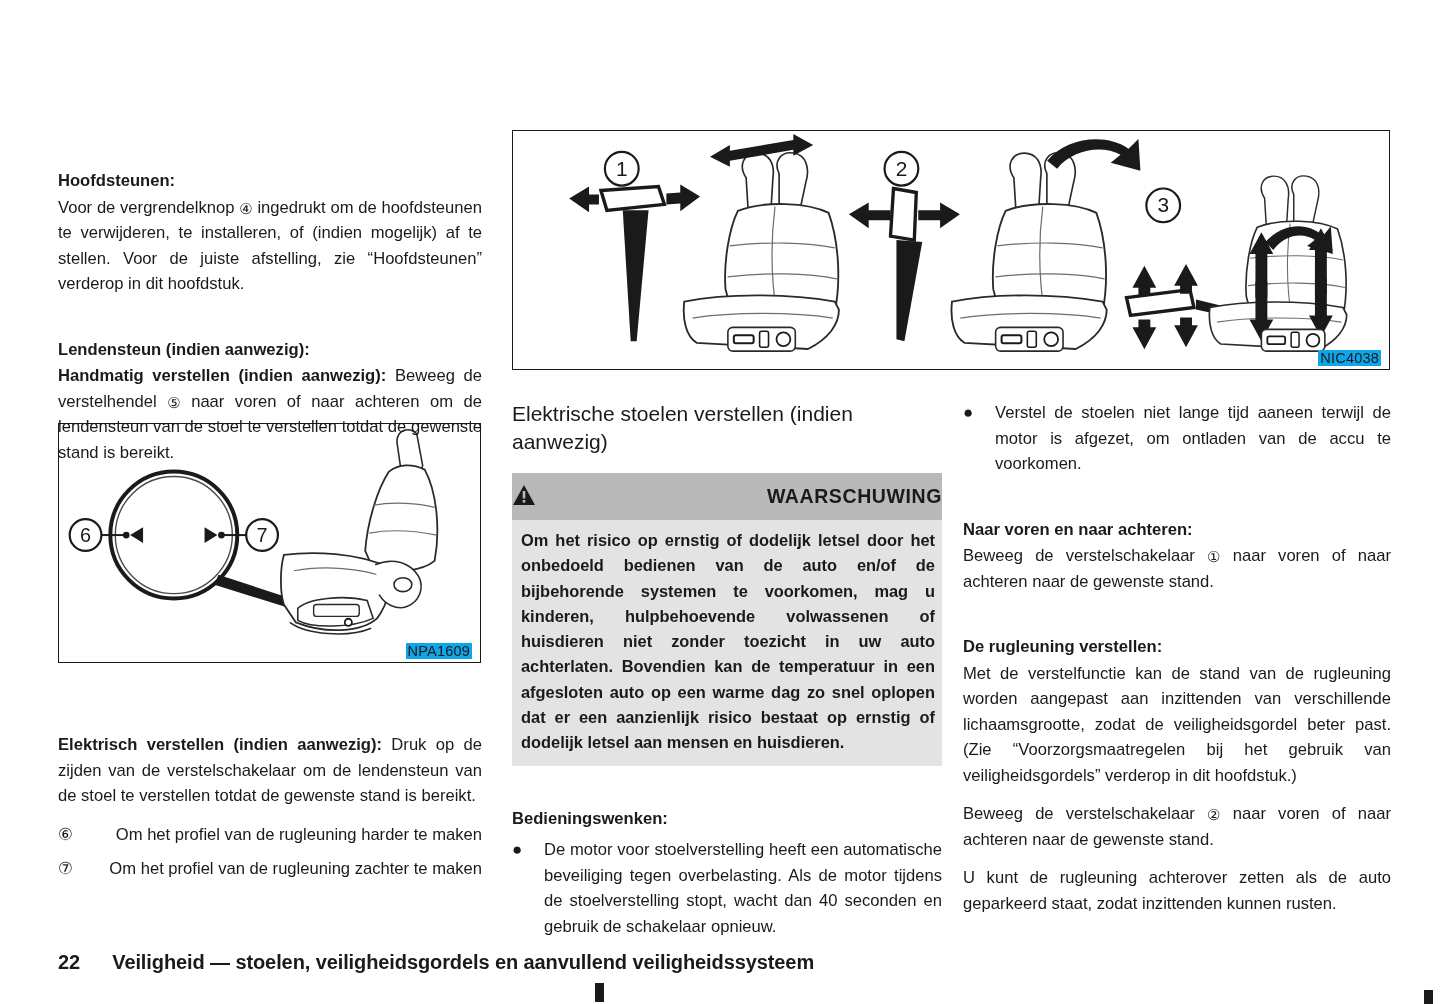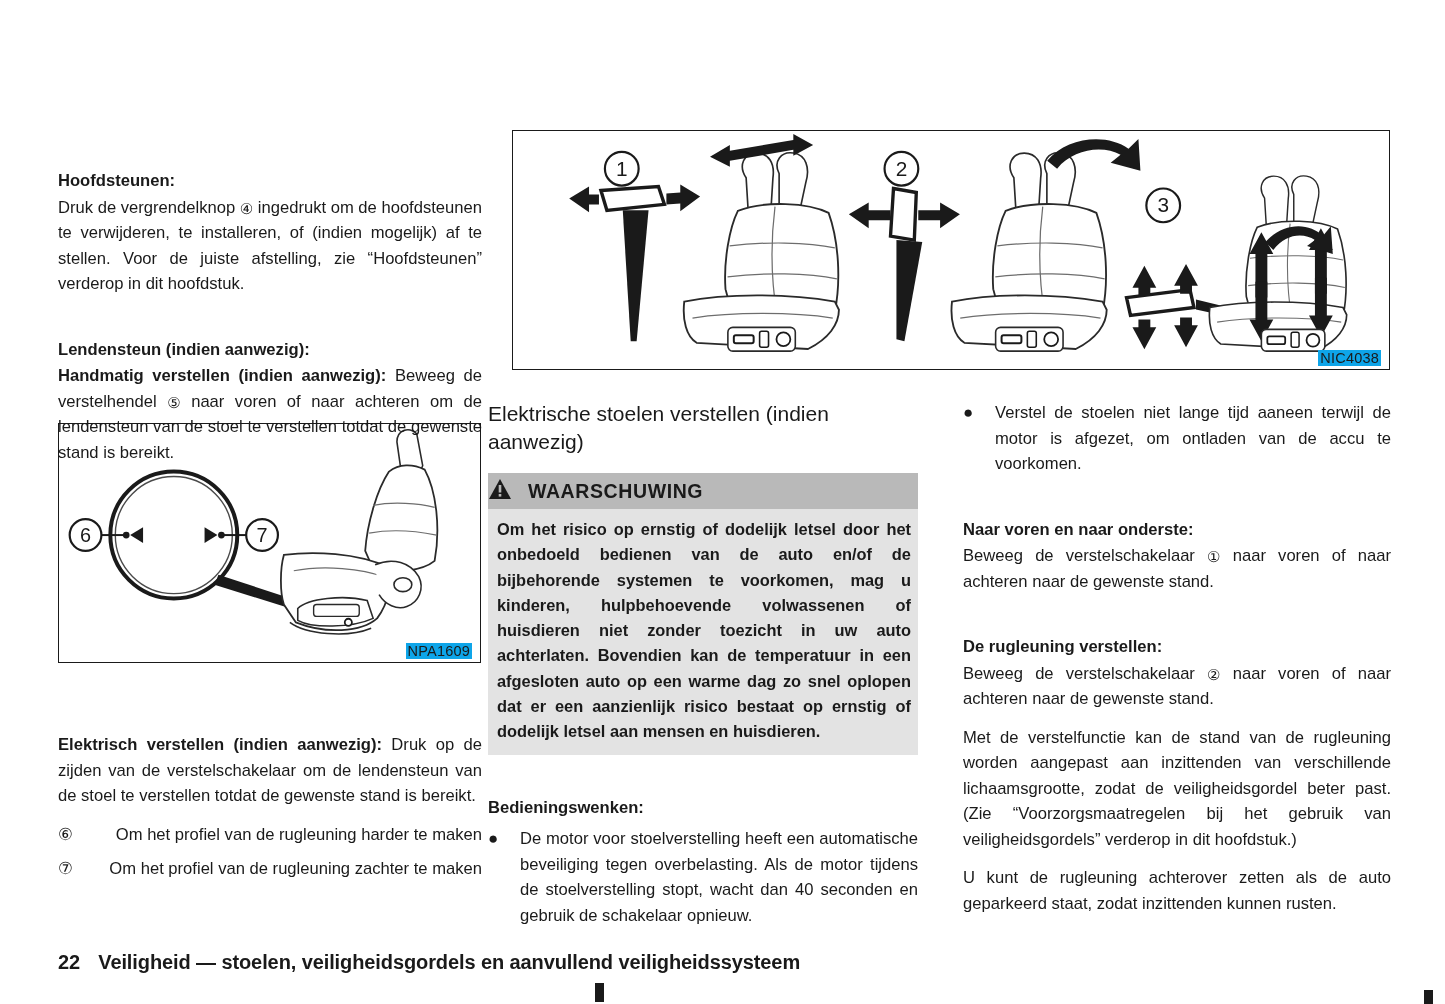--- a/index.html
+++ b/index.html
@@ -9,21 +9,21 @@
     background: #ffffff;
     font-family: "Liberation Sans", sans-serif;
     color: #1a1a1a;
     overflow: hidden;
   }
   .page { position: relative; width: 1445px; height: 1004px; }
 
   
   .col { position: absolute; top: 128px; }
   #col-left  { left: 58px;  width: 424px; }
-  #col-mid   { left: 488px; width: 430px; }
+  #col-mid   { left: 512px; width: 430px; }
   #col-right { left: 963px; width: 428px; }
 
   p, li { font-size: 16.6px; line-height: 25.5px; }
   .body-text {
     text-align: justify;
     text-justify: inter-word;
     margin-bottom: 13px;
     hyphens: manual;
   }
   .h-run { font-weight: bold; }
@@ -104,24 +104,24 @@
   }
   .fig-svg { display: block; width: 100%; height: 100%; }
 
   
   .warning-box {
     background: #e3e3e3;
     margin-bottom: 22px;
   }
   .warning-head {
     background: #b9b9b9;
-    height: 36px;
+    height: 47px;
     display: flex;
     align-items: center;
-    justify-content: flex-start;
+    justify-content: space-between;
     gap: 16px;
   }
   .warning-head .wtitle {
     font-size: 19.5px;
     font-weight: bold;
     letter-spacing: 0.6px;
   }
   .warning-body {
     padding: 8px 7px 10px 9px;
     font-size: 16.4px;
@@ -131,21 +131,21 @@
     text-justify: inter-word;
   }
 
   
   .footer {
     position: absolute;
     left: 58px;
     bottom: 30px;
     display: flex;
     align-items: baseline;
-    gap: 18px;
+    gap: 32px;
   }
   .footer .pagenum { font-size: 20px; font-weight: bold; }
   .footer .ftitle { font-size: 20px; font-weight: bold; letter-spacing: -0.1px; }
   .crop-mark {
     position: absolute;
     width: 9px;
     height: 19px;
     background: #1a1a1a;
   }
   #crop-center { left: 595px; top: 983px; }
@@ -314,21 +314,21 @@
         <rect x="256" y="182" width="46" height="12" rx="3" fill="#fff" stroke="#2a2a2a" stroke-width="1.4"></rect>
         <circle cx="291" cy="200" r="3.6" fill="#fff" stroke="#1a1a1a" stroke-width="1.8"></circle>
         <path d="M232 200 C248 212 290 216 314 206" fill="none" stroke="#2a2a2a" stroke-width="1.6"></path>
       </g>
     </svg>
     <div class="fig-code">NPA1609</div>
   </div>
 
   <div class="col" id="col-left">
     <div class="subhead">Hoofdsteunen:</div>
-    <p class="body-text"><span>Druk de vergrendelknop </span><span class="cnum">④</span><span> ingedrukt om de hoofdsteunen te verwijderen, te installeren, of (indien mogelijk) af te stellen. Voor de juiste afstelling, zie “Hoofdsteunen” verderop in dit hoofdstuk.</span></p>
+    <p class="body-text"><span>Voor de vergrendelknop </span><span class="cnum">④</span><span> ingedrukt om de hoofdsteunen te verwijderen, te installeren, of (indien mogelijk) af te stellen. Voor de juiste afstelling, zie “Hoofdsteunen” verderop in dit hoofdstuk.</span></p>
 
     <div class="subhead">Lendensteun (indien aanwezig):</div>
 
     <p class="body-text"><span class="h-run">Handmatig verstellen (indien aanwezig):</span><span> Beweeg de verstelhendel </span><span class="cnum">⑤</span><span> naar voren of naar achteren om de lendensteun van de stoel te verstellen totdat de gewenste stand is bereikt.</span></p>
 
     <div style="height:254px"></div>
 
     <p class="body-text"><span class="h-run">Elektrisch verstellen (indien aanwezig):</span><span> Druk op de zijden van de verstelschakelaar om de lendensteun van de stoel te verstellen totdat de gewenste stand is bereikt.</span></p>
 
     <div class="legend-item">
@@ -370,27 +370,27 @@
 
   <div class="col" id="col-right">
 
     <div style="height:272px"></div>
 
     <div class="bullet-item">
       <span class="dot">●</span>
       <span class="btext">Verstel de stoelen niet lange tijd aaneen terwijl de motor is afgezet, om ontladen van de accu te voorkomen.</span>
     </div>
 
-    <div class="subhead">Naar voren en naar onderste:</div>
+    <div class="subhead">Naar voren en naar achteren:</div>
     <p class="body-text"><span>Beweeg de verstelschakelaar </span><span class="cnum">①</span><span> naar voren of naar achteren naar de gewenste stand.</span></p>
 
     <div class="subhead">De rugleuning verstellen:</div>
+    <p class="body-text">Met de verstelfunctie kan de stand van de rugleuning worden aangepast aan inzittenden van verschillende lichaamsgrootte, zodat de veiligheidsgordel beter past. (Zie “Voorzorgsmaatregelen bij het gebruik van veiligheidsgordels” verderop in dit hoofdstuk.)</p>
+
     <p class="body-text"><span>Beweeg de verstelschakelaar </span><span class="cnum">②</span><span> naar voren of naar achteren naar de gewenste stand.</span></p>
-
-    <p class="body-text">Met de verstelfunctie kan de stand van de rugleuning worden aangepast aan inzittenden van verschillende lichaamsgrootte, zodat de veiligheidsgordel beter past. (Zie “Voorzorgsmaatregelen bij het gebruik van veiligheidsgordels” verderop in dit hoofdstuk.)</p>
     <p class="body-text">U kunt de rugleuning achterover zetten als de auto geparkeerd staat, zodat inzittenden kunnen rusten.</p>
   </div>
 
   <div class="footer">
     <span class="pagenum">22</span>
     <span class="ftitle">Veiligheid — stoelen, veiligheidsgordels en aanvullend veiligheidssysteem</span>
   </div>
   <div class="crop-mark" id="crop-center"></div>
   <div class="crop-mark" id="crop-right"></div>
 

